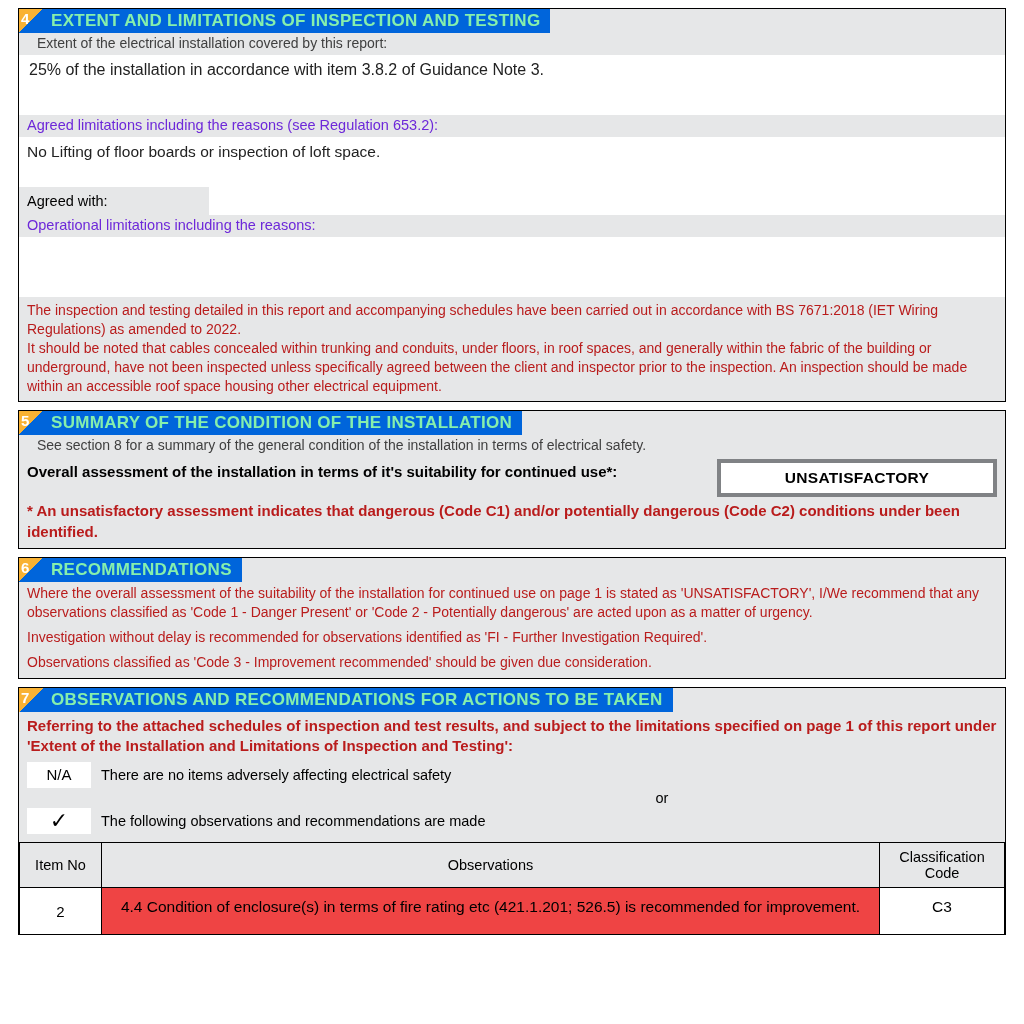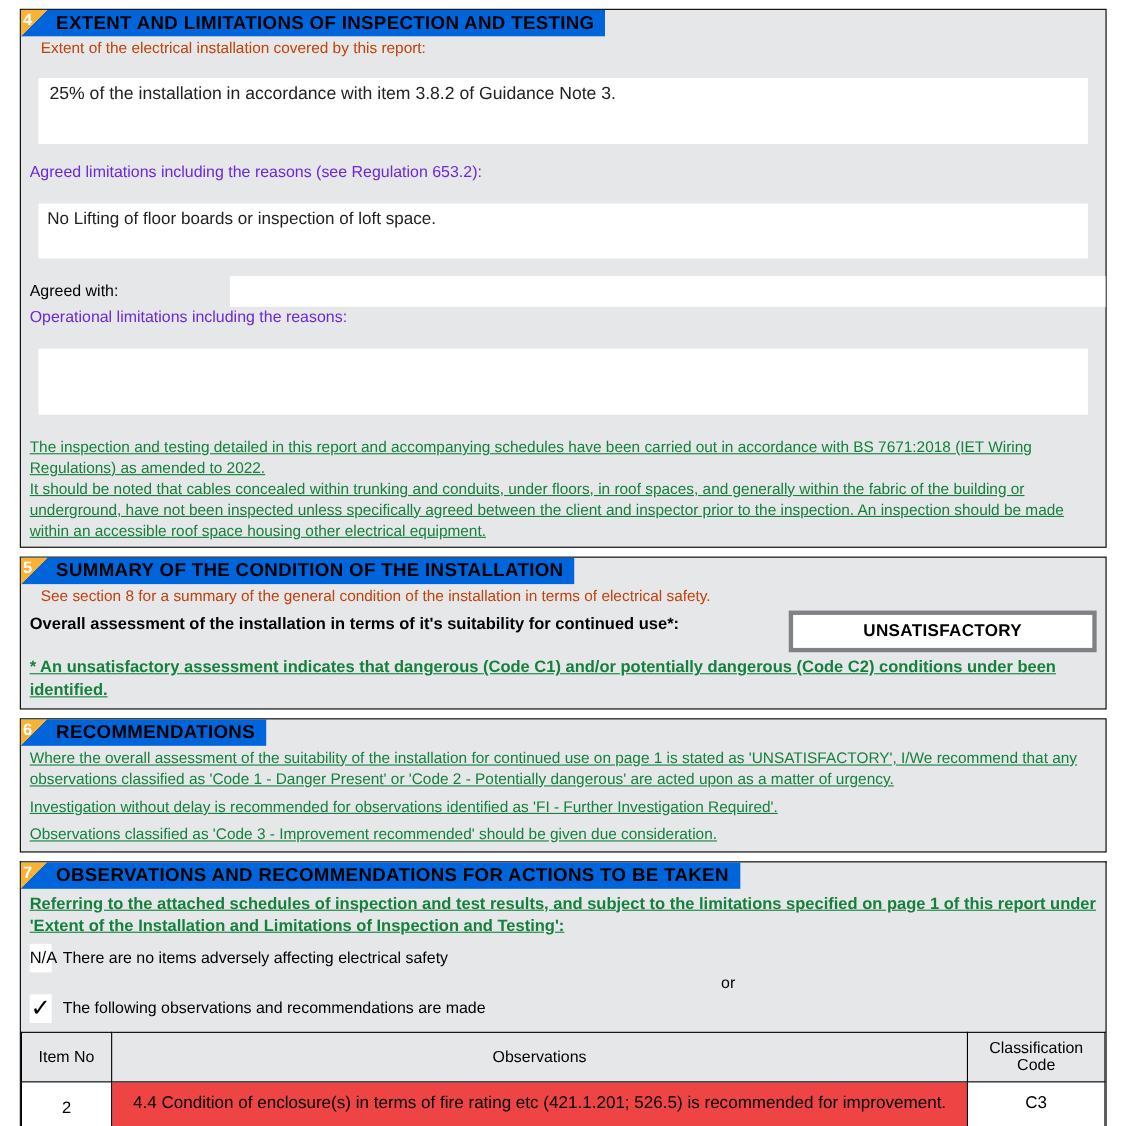--- a/index.html
+++ b/index.html
@@ -30,34 +30,34 @@
     color: #fff;
     font-weight: bold;
     font-size: 15px;
     text-align: left;
     padding-left: 2px;
     padding-top: 1px;
   }
   .title-bar {
     display: inline-block;
     background: #0065db;
-    color: #000000;
+    color: #86efac;
     font-weight: bold;
     font-size: 17px;
     padding: 2px 10px 2px 32px;
     letter-spacing: 0.3px;
   }
   .subhead {
     padding: 2px 10px 4px 18px;
     font-size: 14px;
-    color: #c2410c;
+    color: #404040;
   }
   .whitebox {
     background: #fff;
-    margin: 16px;
+    margin: 0;
     padding: 6px 10px 8px 10px;
     font-size: 16px;
     color: #222;
     min-height: 60px;
   }
   .whitebox.small { min-height: 50px; font-size: 15.5px; padding-left:8px;}
   .greybar {
     padding: 2px 8px 4px 8px;
     font-size: 14.5px;
     color: #6d28d9;
@@ -72,23 +72,22 @@
     font-size: 14.5px;
   }
   .agreed-field {
     flex: 1;
     background: #fff;
     padding: 6px 8px;
   }
   .notes {
     padding: 4px 8px 6px 8px;
     font-size: 14px;
-    color: #15803d;
+    color: #b91c1c;
     line-height: 1.35;
-    text-decoration: underline;
   }
   .bold { font-weight: bold; }
   .assess-row {
     display: flex;
     align-items: flex-start;
     padding: 2px 8px 2px 8px;
   }
   .assess-text {
     flex: 1;
     font-weight: bold;
@@ -122,21 +121,21 @@
     text-align: center;
     padding: 6px 8px;
     min-width: 310px;
   }
   .obs-check-row {
     display: flex;
     align-items: center;
     padding: 0 8px 2px 8px;
   }
   .obs-check {
-    width: 20px; height: 26px;
+    width: 64px; height: 26px;
     background: #fff;
     text-align: center;
     font-size: 15px;
     line-height: 26px;
     margin-right: 10px;
     font-weight: normal;
   }
   .obs-check.tick { font-size: 22px; font-family: "Segoe UI Symbol", sans-serif; }
   .obs-or {
     text-align: center;

